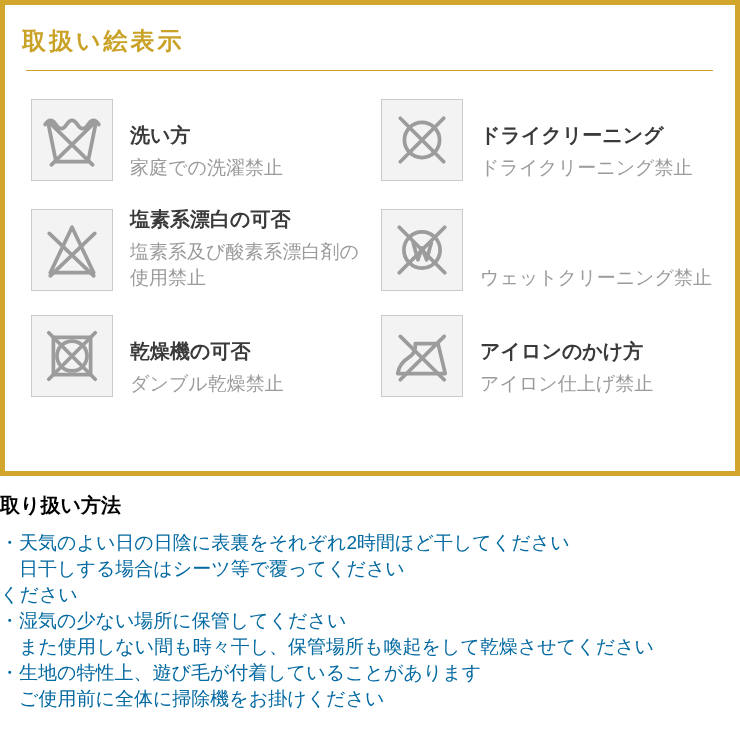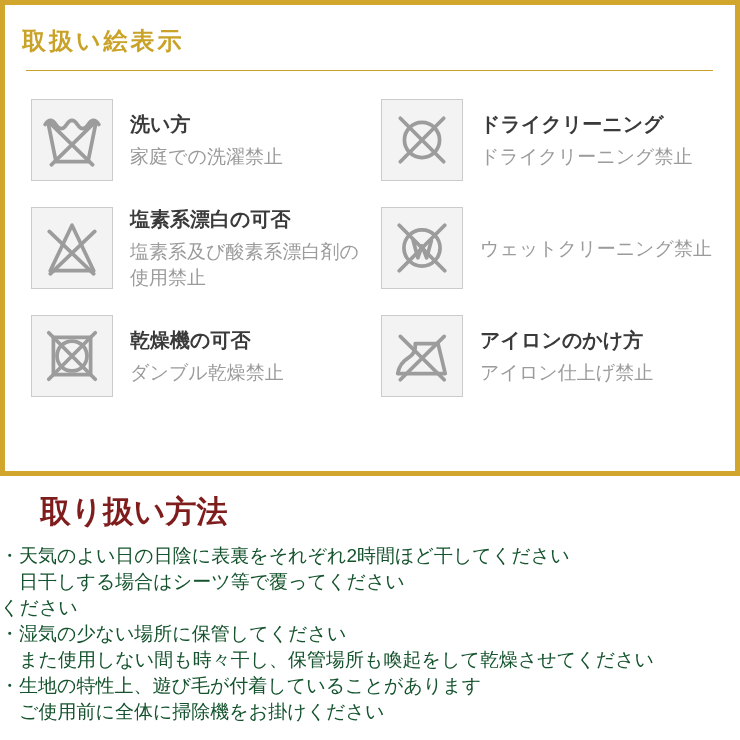--- a/index.html
+++ b/index.html
@@ -19,21 +19,21 @@
     letter-spacing:3px;line-height:1.2;
   }
   .title-rule{
     border:none;border-top:1px solid #C9A227;
     margin:14px 2px 0 4px;
   }
   .symbols-grid{
     display:grid;grid-template-columns:350px 350px;
     row-gap:24px;margin:28px 0 0 9px;
   }
-  .care-item{display:flex;align-items:center;}
+  .care-item{display:flex;align-items:flex-end;}
   .icon-box{
     box-sizing:border-box;width:82px;height:82px;flex-shrink:0;
     background:#F3F3F3;border:1px solid #CBCBCB;
     display:flex;align-items:center;justify-content:center;
     margin-right:17px;
   }
   svg.symbol{
     width:62px;height:62px;
     stroke:#9C9C9C;stroke-width:3.6;fill:none;
     stroke-linecap:round;stroke-linejoin:round;
@@ -42,25 +42,25 @@
   .care-label{
     font-size:20px;font-weight:bold;color:#3A3A3A;
     margin:0 0 7px 0;line-height:1.25;
   }
   .care-desc{
     font-size:19px;color:#9B9B9B;line-height:1.38;
   }
   
   .handling{margin-top:17px;}
   .handling-title{
-    font-size:31px;font-weight:bold;color:#7f1d1d;
-    margin:0 0 13px 0;line-height:1.2;padding-left:40px;
+    font-size:20px;font-weight:bold;color:#000000;
+    margin:0 0 13px 0;line-height:1.2;
   }
   .handling-lines{
-    font-size:19px;color:#14532d;line-height:26px;
+    font-size:19px;color:#0369a1;line-height:26px;
   }
   .line{white-space:nowrap;}
   .line.indent{padding-left:19px;}
 </style>
 </head>
 <body>
 
 <div class="care-box">
   <div class="care-title">取扱い絵表示</div>
   <hr class="title-rule">

